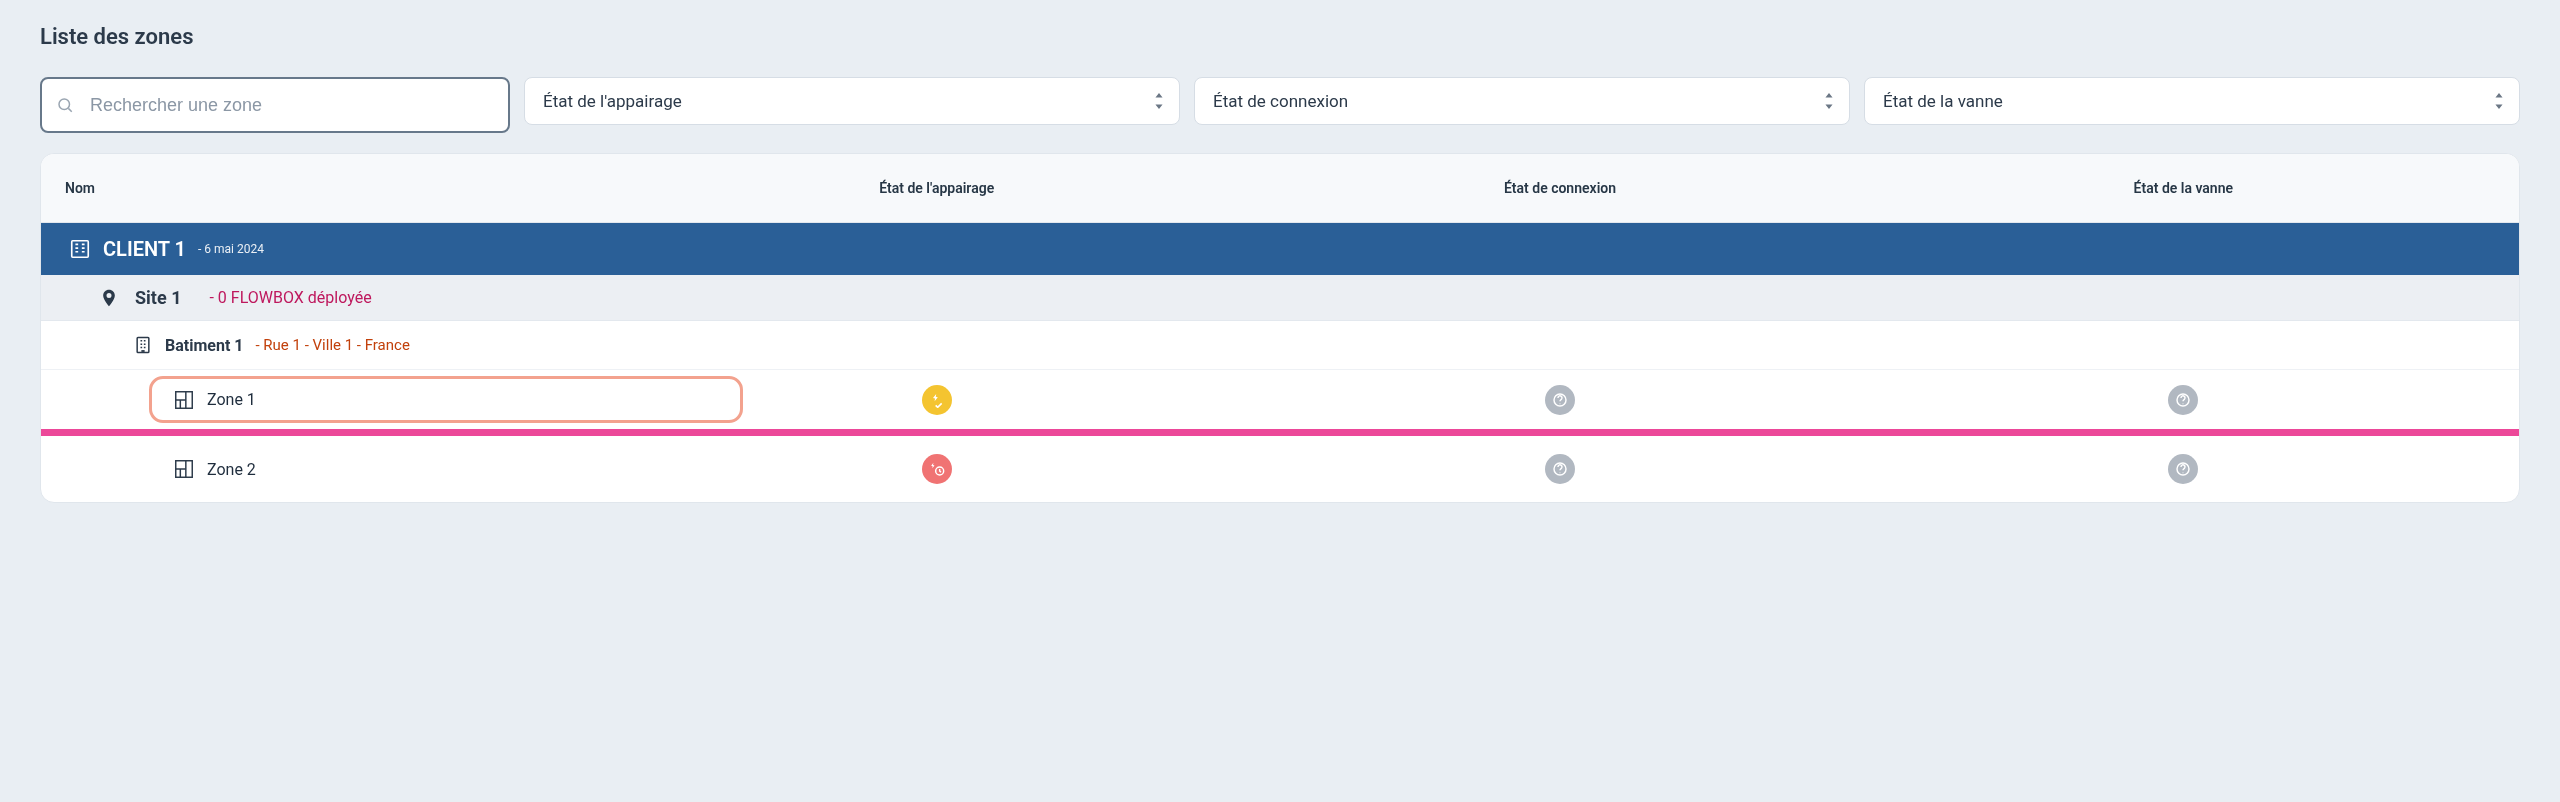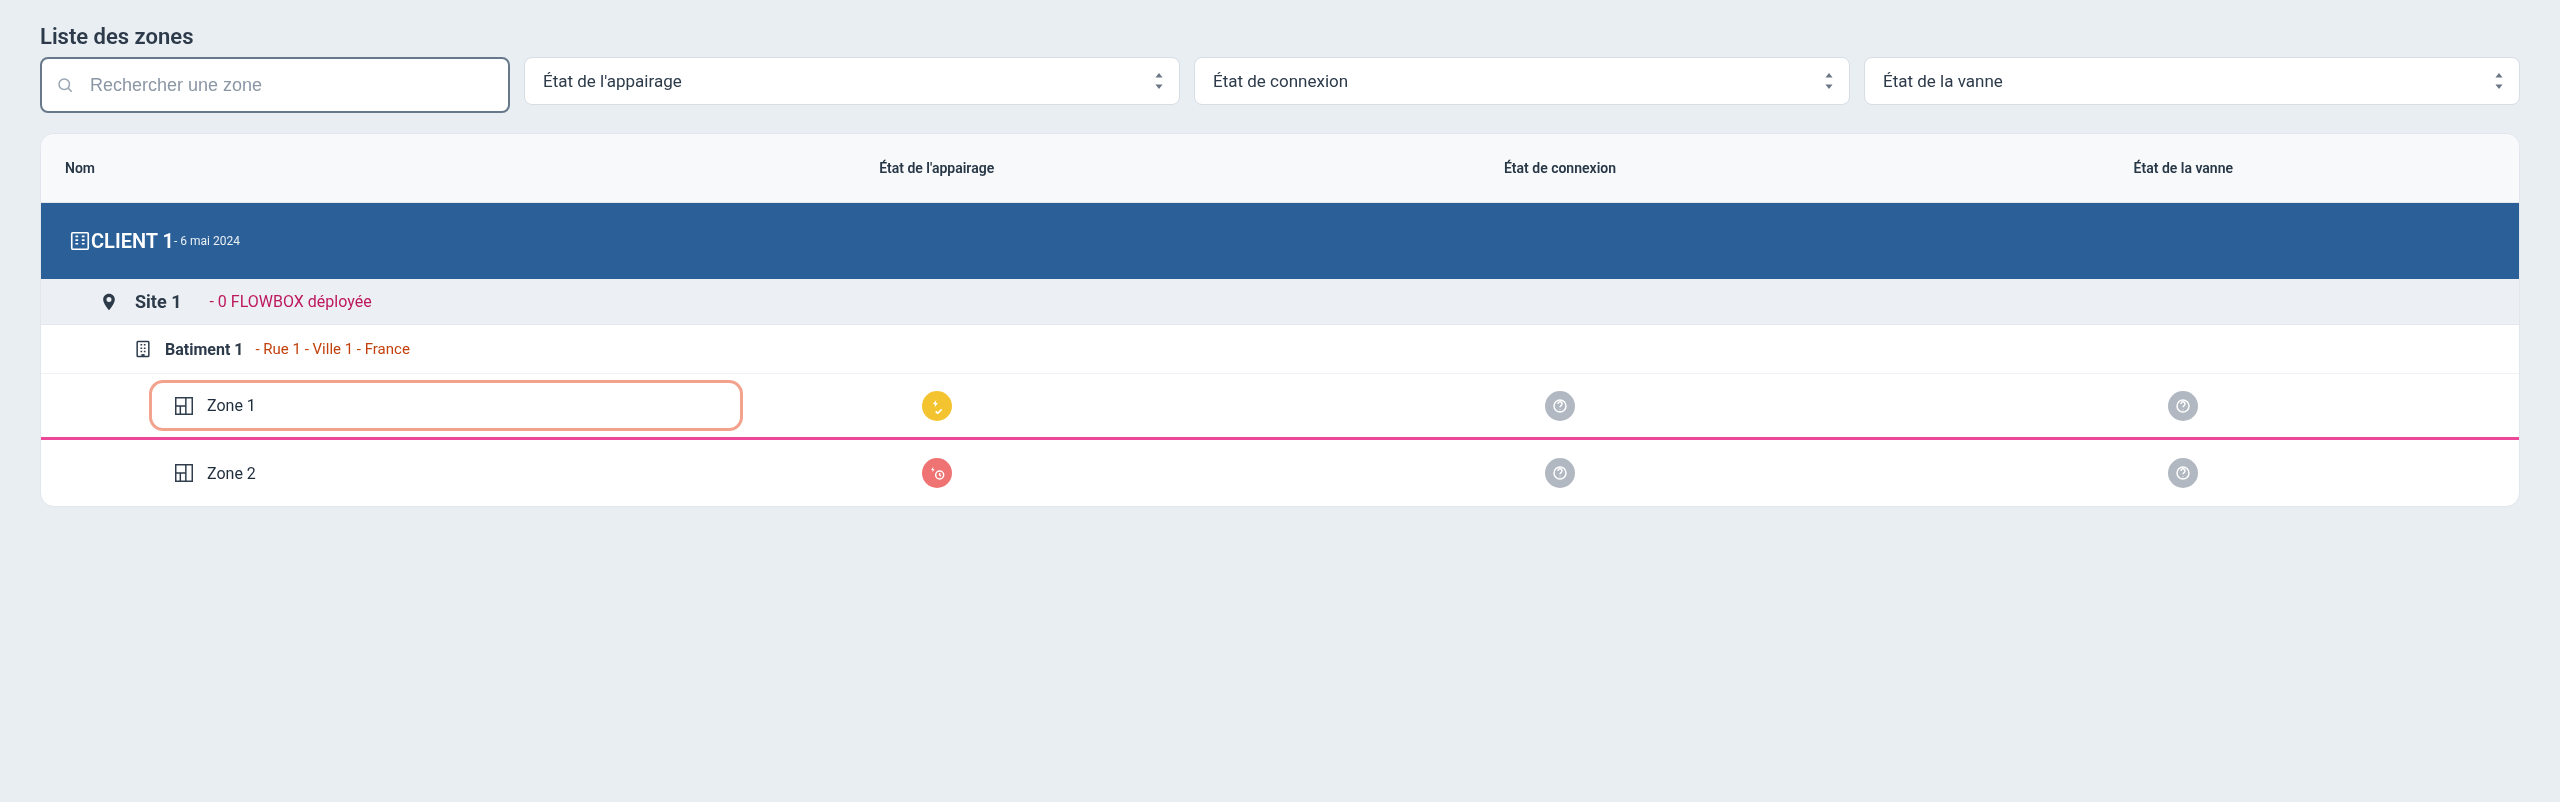--- a/index.html
+++ b/index.html
@@ -6,21 +6,21 @@
   body {
     font-family: -apple-system, BlinkMacSystemFont, "Segoe UI", Roboto, Helvetica, Arial, sans-serif;
     background: #e9eef3;
     padding: 24px 40px 40px 40px;
     color: #1f2d3d;
   }
   h2.title {
     font-size: 22px;
     font-weight: 600;
     color: #2c3a4a;
-    margin-bottom: 8px;
+    margin-bottom: 28px;
   }
   .filters {
     display: flex;
     gap: 14px;
     margin-bottom: 20px;
   }
   .search-wrap {
     position: relative;
     flex: 0 0 470px;
   }
@@ -78,21 +78,22 @@
     font-weight: 600;
     color: #273746;
     border-bottom: 1px solid #e3e8ee;
   }
   .thead .col-center { text-align: center; }
   .row-client {
     background: #2a5f97;
     color: #fff;
     display: flex;
     align-items: center;
-    padding: 26px 28px;
+    gap: 12px;
+    padding: 14px 28px;
     font-size: 20px;
   }
   .row-client .client-name { font-weight: 600; }
   .row-client .client-meta { font-size: 12px; opacity: 0.9; }
   .row-site {
     background: #eceff3;
     display: flex;
     align-items: center;
     gap: 16px;
     padding: 12px 28px 12px 58px;
@@ -110,21 +111,21 @@
     font-size: 16px;
     border-bottom: 1px solid #eef1f5;
   }
   .row-building .b-name { font-weight: 700; color: #2c3a4a; text-align: right; }
   .row-building .b-meta { font-size: 15px; color: #c2410c; }
   .row-zone {
     display: grid;
     grid-template-columns: 560px 1fr 1fr 1fr;
     align-items: center;
     padding: 14px 24px;
-    border-bottom: 3px solid #ec4899;
+    border-bottom: 7px solid #ec4899;
     position: relative;
     min-height: 66px;
   }
   .row-zone:last-child { border-bottom: none; }
   .zone-name-cell {
     display: flex;
     align-items: center;
     gap: 12px;
     padding-left: 108px;
     font-size: 16px;

